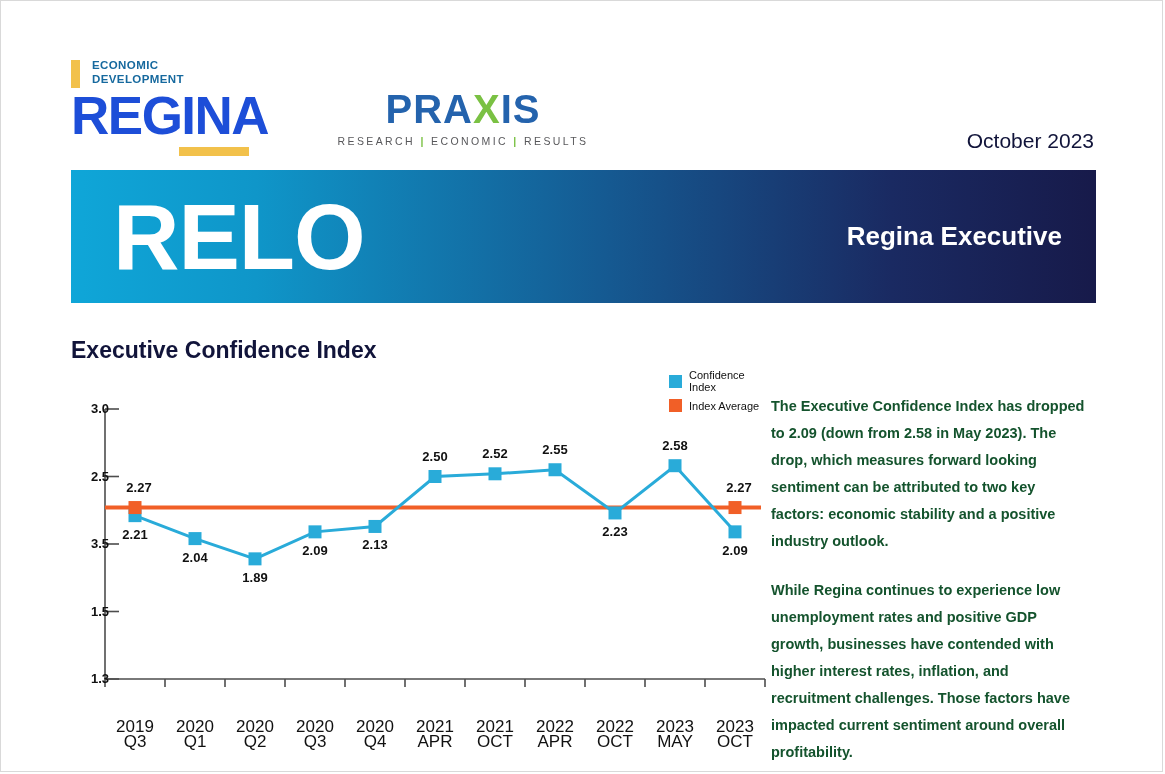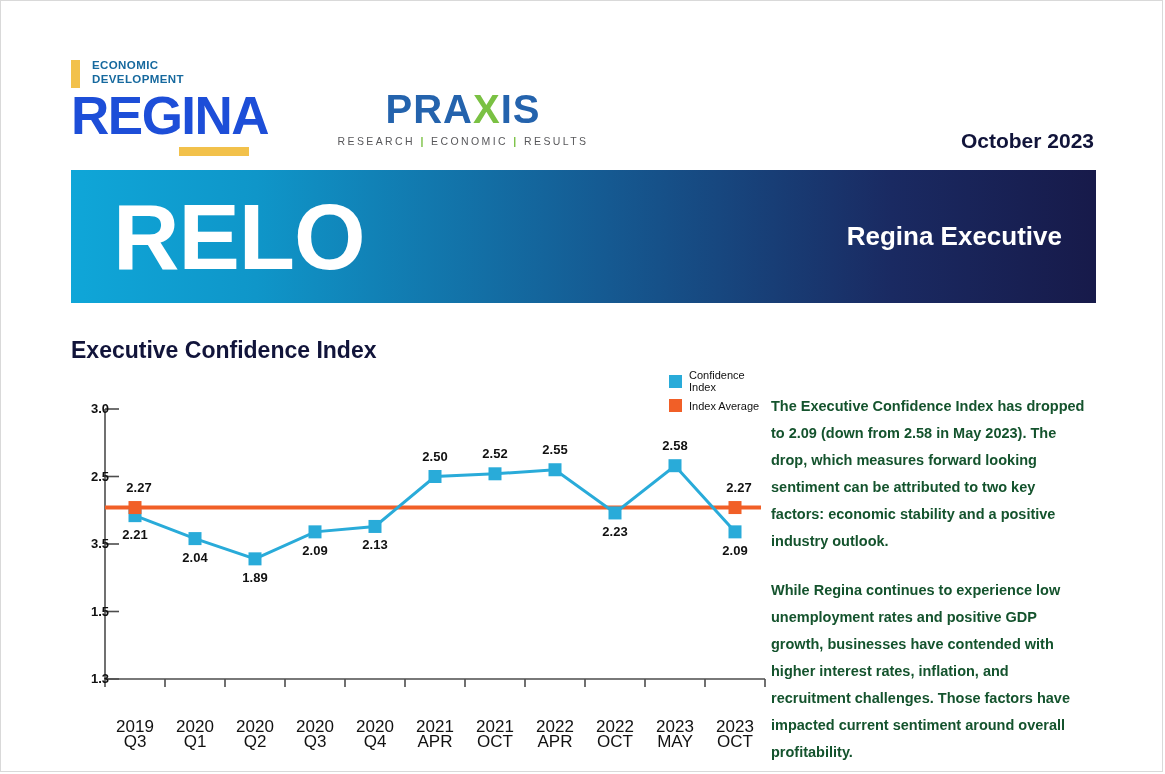--- a/index.html
+++ b/index.html
@@ -24,21 +24,21 @@
   .regina-underline{position:absolute;left:108px;top:88px;width:70px;height:9px;background:#f2c14b;}
 
   .praxis-logo{position:absolute;left:322px;top:86px;width:280px;height:62px;text-align:center;}
   .praxis-word{font-size:40px;font-weight:bold;letter-spacing:1px;line-height:44px;color:#2463ad;}
   .praxis-word .xg{color:#7ac143;}
   .praxis-tag{font-size:10.5px;letter-spacing:2.4px;color:#58585b;margin-top:4px;}
   .praxis-tag .sep{color:#7ac143;font-weight:bold;}
 
   .issue-date{
     position:absolute;right:68px;top:128px;
-    font-size:21px;font-weight:bold;color:#11143a;
+    font-size:21px;font-weight:normal;color:#11143a;
   }
 
   
   .banner{
     position:absolute;left:70px;top:169px;width:1025px;height:133px;
     background:linear-gradient(90deg,#0fa6d8 0%,#0f96c9 18%,#155a92 52%,#1a2a62 80%,#171a4a 100%);
     display:flex;align-items:center;justify-content:space-between;
   }
   .relo{
     color:#fff;font-size:92px;font-weight:bold;letter-spacing:-1px;

